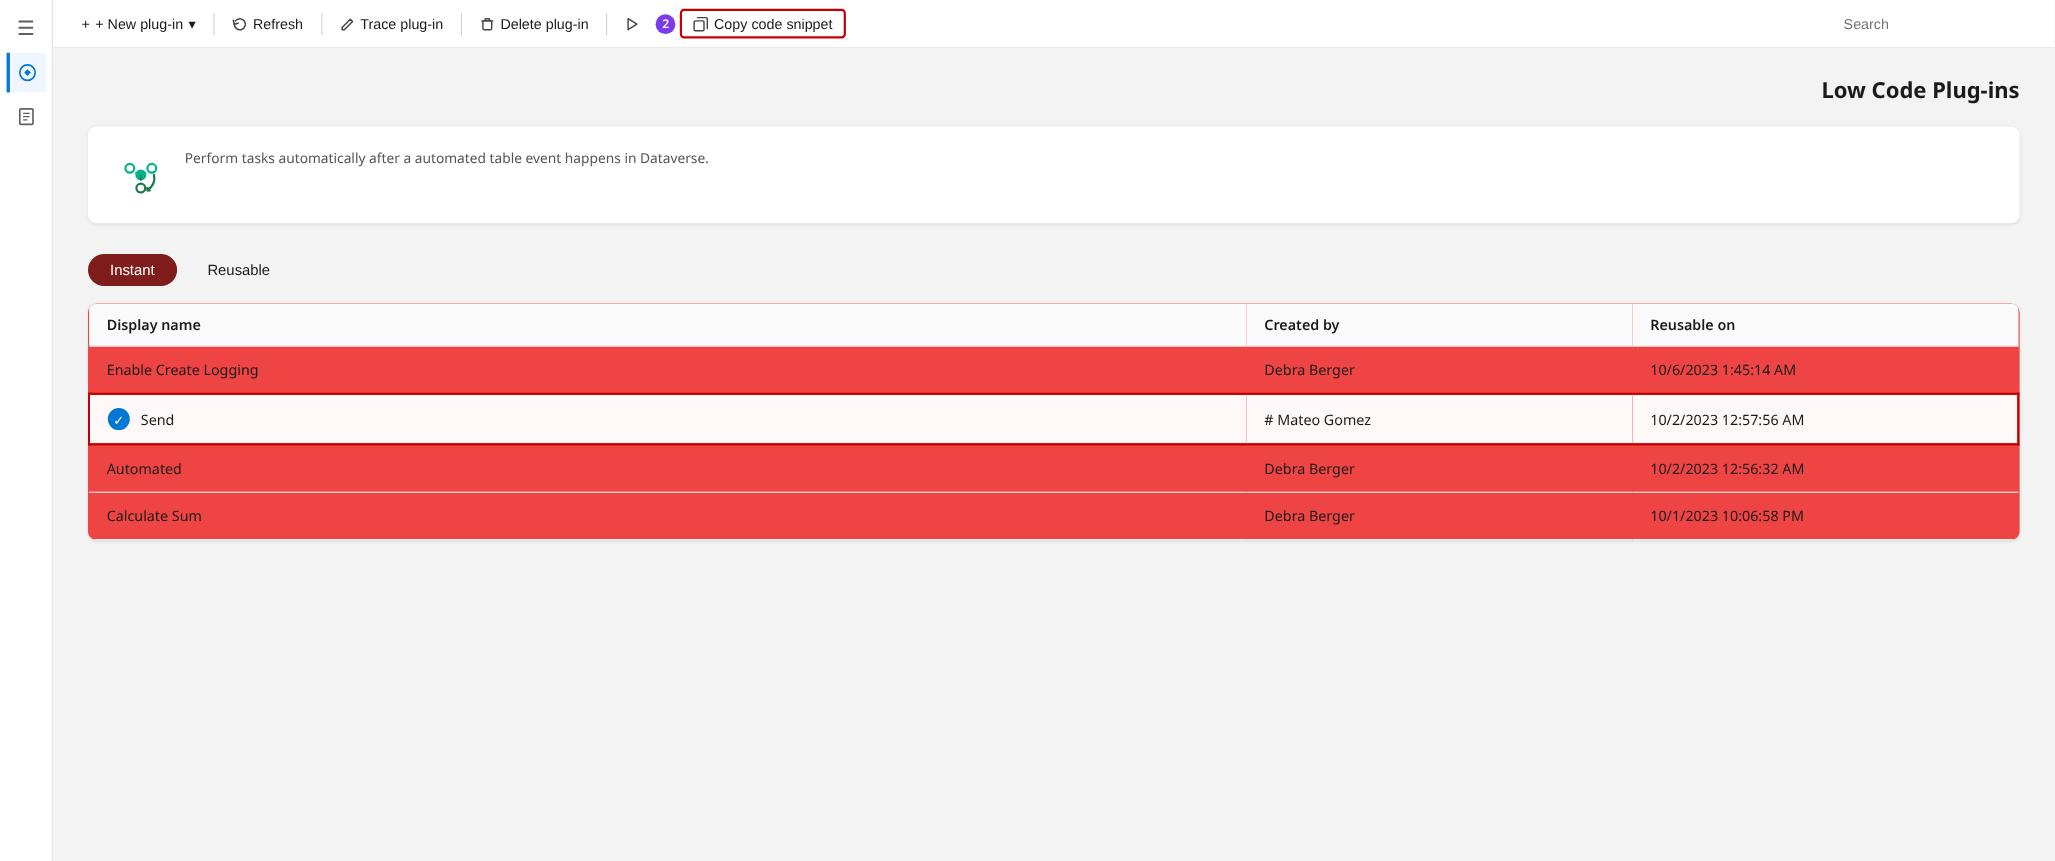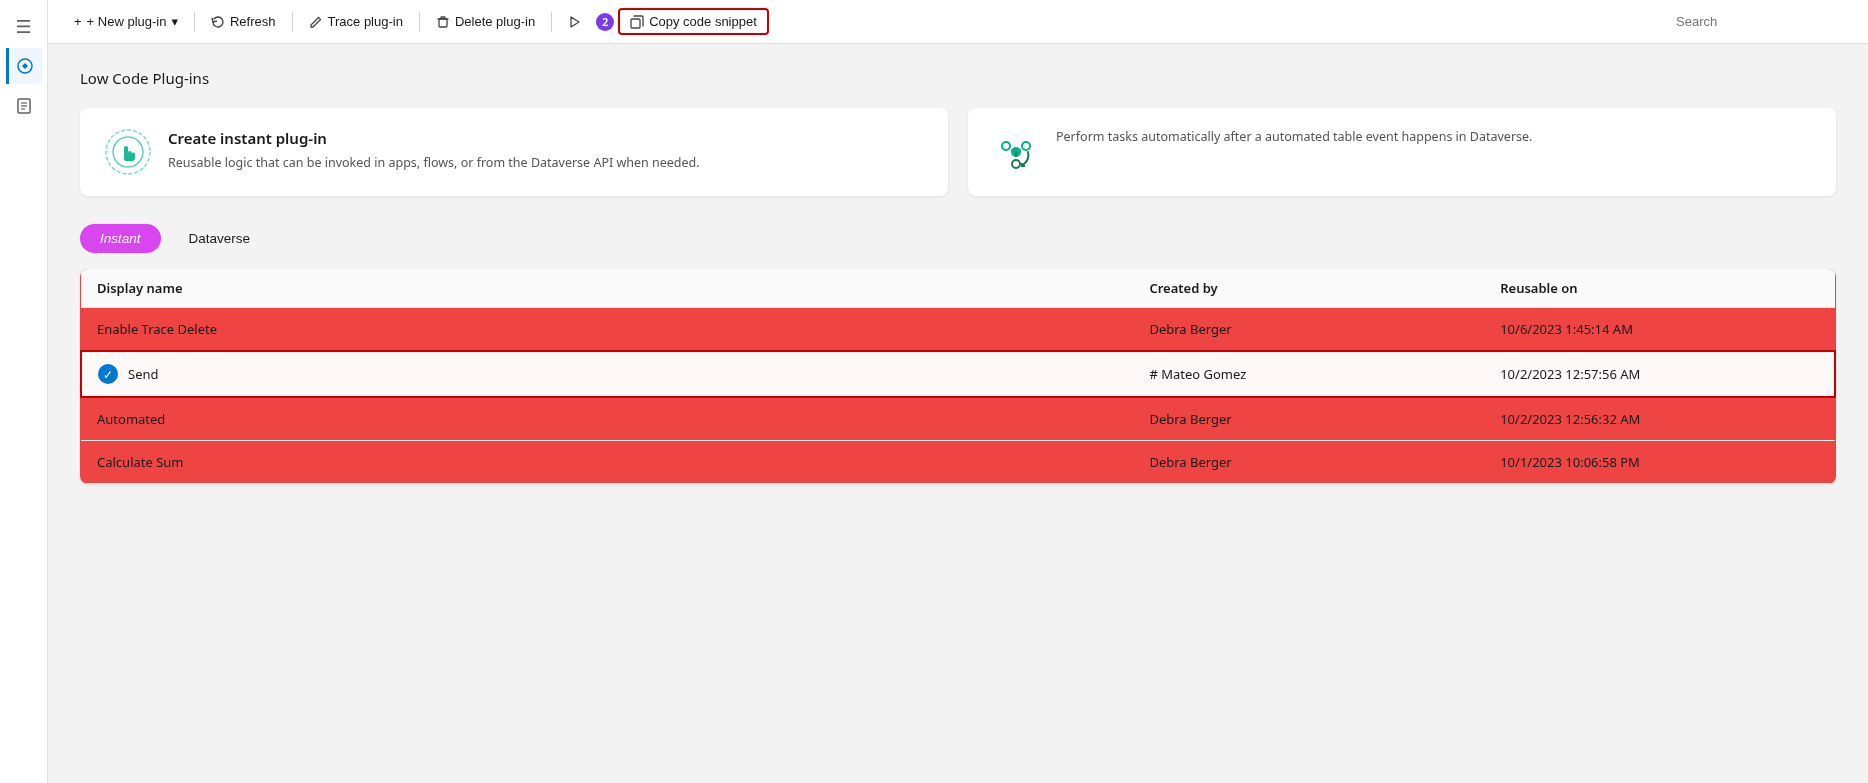--- a/index.html
+++ b/index.html
@@ -126,24 +126,25 @@
 
     
     .page-body {
       flex: 1;
       padding: 24px 32px;
       overflow-y: auto;
       background: #f3f3f3;
     }
 
     .page-title {
-      font-size: 15px;
-      font-weight: 400;
+      font-size: 20px;
+      font-weight: 700;
       margin-bottom: 20px;
       color: #1a1a1a;
+      text-align: right;
     }
 
     
     .cards-row {
       display: flex;
       gap: 20px;
       margin-bottom: 28px;
     }
     .card {
       flex: 1;
@@ -183,23 +184,22 @@
     }
     .tab-btn {
       padding: 7px 20px;
       border-radius: 20px;
       border: none;
       cursor: pointer;
       font-size: 13.5px;
       font-weight: 500;
     }
     .tab-btn.active {
-      background: #d946ef;
+      background: #7f1d1d;
       color: #fff;
-      font-style: italic;
     }
     .tab-btn.inactive {
       background: transparent;
       color: #1a1a1a;
     }
 
     
     .table-container {
       background: #ef4444;
       border-radius: 8px;
@@ -345,35 +345,20 @@
     </button>
     <input class="toolbar-search" type="text" placeholder="Search" style="">
   </div>
 
   <div class="page-body">
 
     <h1 class="page-title">Low Code Plug-ins</h1>
 
     <div class="cards-row">
 
-      <div class="card">
-        <div class="card-icon instant-icon-wrap">
-          <svg width="48" height="48" viewBox="0 0 48 48" fill="none">
-
-            <circle cx="24" cy="24" r="22" fill="none" stroke="#00b388" stroke-width="1.5" stroke-dasharray="4 2" opacity="0.5"></circle>
-            <circle cx="24" cy="24" r="15" fill="none" stroke="#00b388" stroke-width="1.5" opacity="0.6"></circle>
-
-            <path d="M20 30 L20 20 Q20 18 22 18 Q24 18 24 20 L24 24 Q24.5 23 26 23 Q27.5 23 27.5 24.5 L27.5 25 Q28 24.5 29.5 24.5 Q31 24.5 31 26 L31 30 Q31 33 28 33 L22 33 Q20 33 20 30 Z" fill="#00b388" opacity="0.9"></path>
-          </svg>
-        </div>
-        <div class="card-text">
-          <h3>Create instant plug-in</h3>
-          <p>Reusable logic that can be invoked in apps, flows, or from the Dataverse API when needed.</p>
-        </div>
-      </div>
 
       <div class="card">
         <div class="card-icon auto-icon-wrap">
           <svg width="48" height="48" viewBox="0 0 48 48" fill="none">
 
             <circle cx="24" cy="24" r="5" fill="#00b388"></circle>
             <circle cx="14" cy="18" r="4" fill="none" stroke="#00b388" stroke-width="2"></circle>
             <circle cx="34" cy="18" r="4" fill="none" stroke="#00b388" stroke-width="2"></circle>
             <circle cx="24" cy="36" r="4" fill="none" stroke="#1a7a4a" stroke-width="2"></circle>
             <line x1="19" y1="22" x2="24" y2="24" stroke="#00b388" stroke-width="1.5"></line>
@@ -389,37 +374,37 @@
         </div>
       </div>
 
     </div>
 
     <div class="tabs-row">
       <button class="tab-btn active">
         <span>Instant</span>
       </button>
       <button class="tab-btn inactive">
-        <span>Dataverse</span>
+        <span>Reusable</span>
       </button>
     </div>
 
     <div class="table-container">
       <table class="table">
         <thead>
           <tr>
             <th class="col-name">Display name</th>
             <th class="col-created">Created by</th>
             <th class="col-modified">Reusable on</th>
           </tr>
         </thead>
         <tbody>
 
           <tr>
-            <td class="col-name">Enable Trace Delete</td>
+            <td class="col-name">Enable Create Logging</td>
             <td class="col-created">Debra Berger</td>
             <td class="col-modified">10/6/2023 1:45:14 AM</td>
           </tr>
 
           <tr class="table-row-selected row-with-badge" style="position:relative;">
             <td class="col-name">
               <div style="display:flex; align-items:center; gap:10px; position:relative;">
 
                 <div class="check-icon">✓</div>
                 <span>Send</span>

